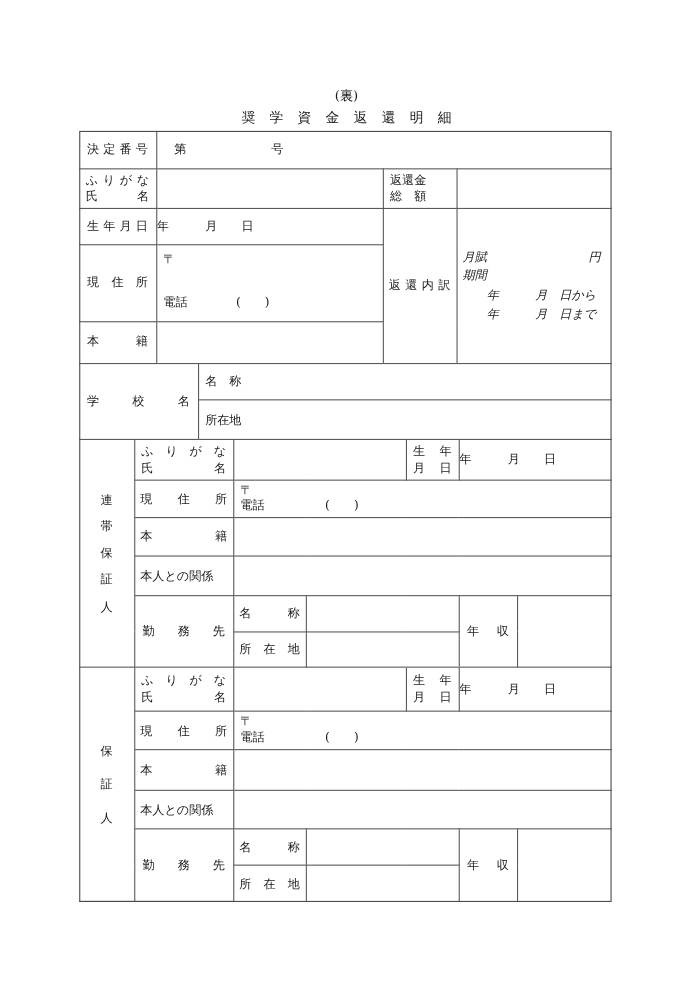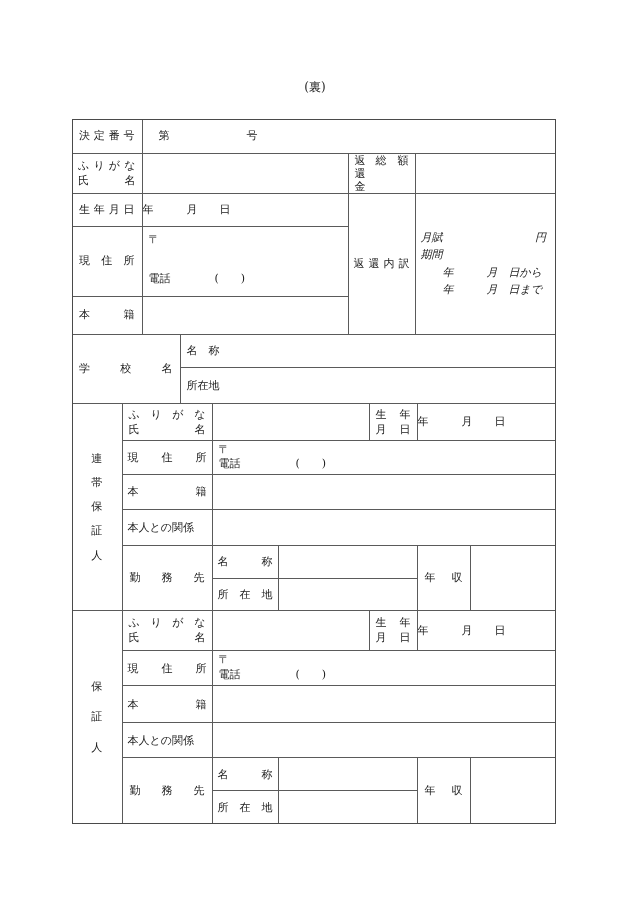--- a/index.html
+++ b/index.html
@@ -19,41 +19,42 @@
   td.er{border-right:none;}
   td.eb{border-bottom:none;}
   .tD tr:last-child td{border-bottom:none;}
 
   .just{display:flex;justify-content:space-between;}
   .pre{white-space:pre;}
   .pad{padding:0 7px;}
   .pad5{padding:0 5px;}
   .l2{display:flex;flex-direction:column;justify-content:center;row-gap:4px;padding:0 6px;}
   .l2 .just{width:100%;}
-  .l2-left{display:flex;justify-content:center;row-gap:4px;padding:0 6px;}
+  .l2-left{display:flex;flex-direction:column;justify-content:center;row-gap:4px;padding:0 6px;}
   .l2-tight{row-gap:2px;line-height:13px;}
   .vspread{display:flex;flex-direction:column;justify-content:space-between;height:53px;padding:6px 6px 10px;}
   td.top{vertical-align:top;}
   .l2t{padding:2px 6px;line-height:14.6px;}
   .pay{display:flex;flex-direction:column;justify-content:flex-start;padding:0 10px 0 5px;line-height:17.5px;font-style:italic;}
   .pay-row1{display:flex;justify-content:space-between;}
   .vcol{display:flex;flex-direction:column;align-items:center;}
   .vl1{row-gap:11px;}
   .vl2{row-gap:17px;}
   .right{text-align:left;padding-right:5px;}
   .dec{padding-left:16px;}
   .ind{padding-left:6px;}
 </style>
 </head>
 <body>
 
 <div class="page">
 
   <div class="titles">
     <div class="side-label">(裏)</div>
+    <div class="form-title">奨学資金返還明細</div>
   </div>
 
   <div class="form">
     <div class="outer-border"></div>
 
     <table class="tA">
       <colgroup>
           <col style="width:70px">
           <col style="width:206px">
           <col style="width:67px">

